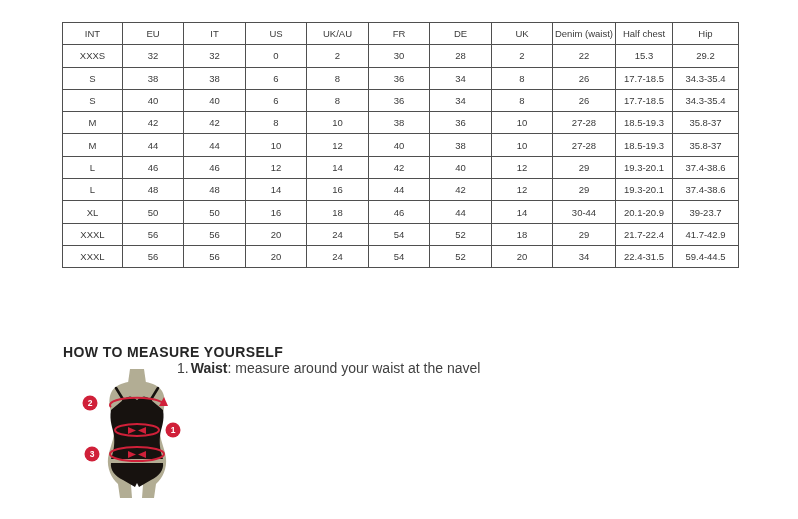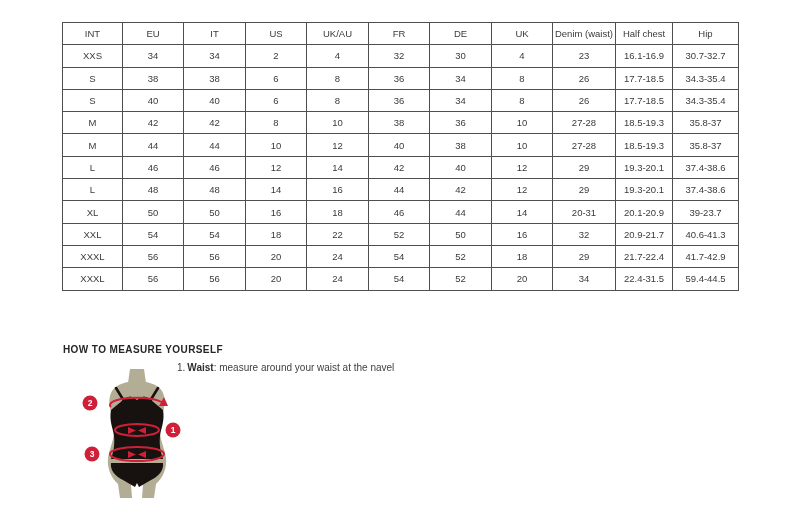--- a/index.html
+++ b/index.html
@@ -15,26 +15,26 @@
   .size-table th,.size-table td{
     border:1px solid #4f4f4f;
     text-align:center;vertical-align:middle;
     height:21.3px;padding:0;
     font-size:9.5px;font-weight:400;color:#3a3a3a;
     white-space:nowrap;overflow:hidden;
   }
   
   .measure-heading{
     position:absolute;left:63px;top:344px;
-    font-size:10px;font-weight:700;letter-spacing:.4px;color:#262626;
+    font-size:14px;font-weight:700;letter-spacing:.4px;color:#262626;
   }
   .figure-wrap{position:absolute;left:80px;top:366px;width:115px;height:140px}
   .figure-wrap svg{display:block;width:115px;height:140px}
   .steps{position:absolute;left:177px;top:363px;width:330px}
-  .step{font-size:10px;line-height:10px;margin-bottom:9px;color:#3f3f3f;white-space:nowrap}
+  .step{font-size:14px;line-height:10px;margin-bottom:9px;color:#3f3f3f;white-space:nowrap}
   .step .num{margin-right:2px}
   .step .lbl{font-weight:700;color:#2e2e2e}
   .badge-num{font:700 8.5px "Liberation Sans",sans-serif;fill:#ffffff}
 </style>
 </head>
 <body>
 
 <table class="size-table">
   <colgroup>
     <col style="width:60px">
@@ -59,31 +59,31 @@
         <th>FR</th>
         <th>DE</th>
         <th>UK</th>
         <th>Denim (waist)</th>
         <th>Half chest</th>
         <th>Hip</th>
       </tr>
   </thead>
   <tbody>
       <tr>
-        <td>XXS</td>
-        <td>34</td>
-        <td>34</td>
+        <td>XXXS</td>
+        <td>32</td>
+        <td>32</td>
+        <td>0</td>
         <td>2</td>
-        <td>4</td>
-        <td>32</td>
         <td>30</td>
-        <td>4</td>
-        <td>23</td>
-        <td>16.1-16.9</td>
-        <td>30.7-32.7</td>
+        <td>28</td>
+        <td>2</td>
+        <td>22</td>
+        <td>15.3</td>
+        <td>29.2</td>
       </tr>
       <tr>
         <td>S</td>
         <td>38</td>
         <td>38</td>
         <td>6</td>
         <td>8</td>
         <td>36</td>
         <td>34</td>
         <td>8</td>
@@ -158,36 +158,23 @@
       </tr>
       <tr>
         <td>XL</td>
         <td>50</td>
         <td>50</td>
         <td>16</td>
         <td>18</td>
         <td>46</td>
         <td>44</td>
         <td>14</td>
-        <td>20-31</td>
+        <td>30-44</td>
         <td>20.1-20.9</td>
         <td>39-23.7</td>
-      </tr>
-      <tr>
-        <td>XXL</td>
-        <td>54</td>
-        <td>54</td>
-        <td>18</td>
-        <td>22</td>
-        <td>52</td>
-        <td>50</td>
-        <td>16</td>
-        <td>32</td>
-        <td>20.9-21.7</td>
-        <td>40.6-41.3</td>
       </tr>
       <tr>
         <td>XXXL</td>
         <td>56</td>
         <td>56</td>
         <td>20</td>
         <td>24</td>
         <td>54</td>
         <td>52</td>
         <td>18</td>

